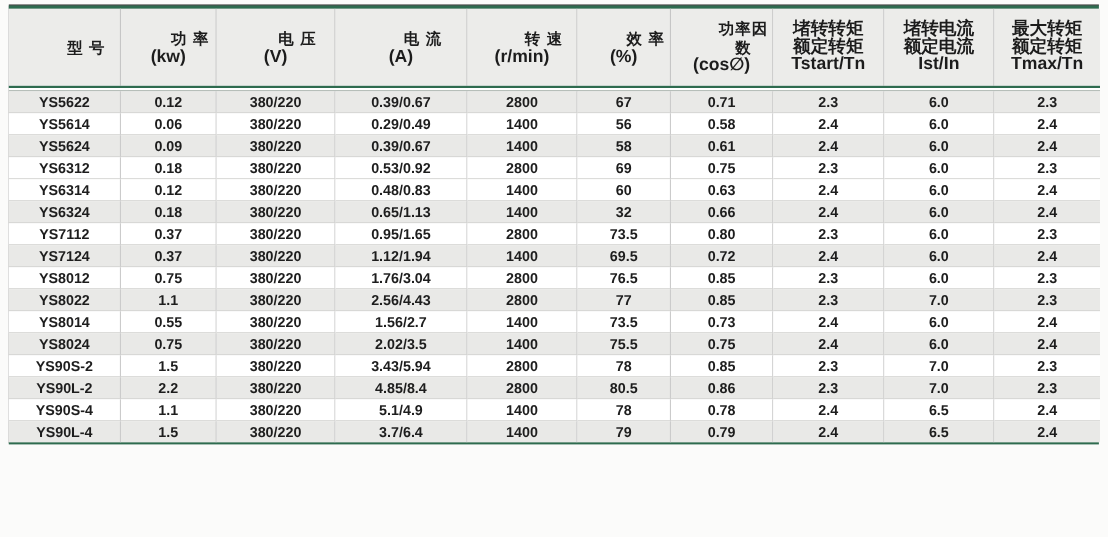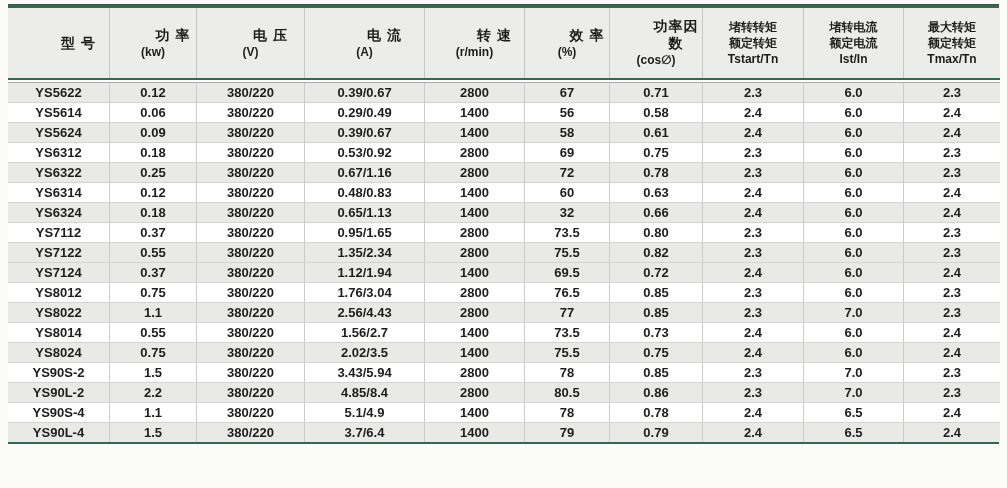--- a/index.html
+++ b/index.html
@@ -40,21 +40,21 @@
   thead th:last-child { border-right: none; }
   .h-cn {
     display: block;
     font-size: 14px;
     line-height: 17px;
     letter-spacing: 1px;
     padding-left: 40px;
   }
   .h-sub {
     display: block;
-    font-size: 12px;
+    font-size: 16px;
     line-height: 16px;
   }
   tr.header-sep td {
     height: 2px;
     padding: 0;
     background: #ffffff;
     border-top: 2px solid #2e6b4f;
     border-bottom: 1px solid #a5afa8;
   }
   tbody td {
@@ -184,32 +184,20 @@
             <td>0.18</td>
             <td>380/220</td>
             <td>0.53/0.92</td>
             <td>2800</td>
             <td>69</td>
             <td>0.75</td>
             <td>2.3</td>
             <td>6.0</td>
             <td>2.3</td>
           </tr>
-          <tr class="alt">
-            <td>YS6322</td>
-            <td>0.25</td>
-            <td>380/220</td>
-            <td>0.67/1.16</td>
-            <td>2800</td>
-            <td>72</td>
-            <td>0.78</td>
-            <td>2.3</td>
-            <td>6.0</td>
-            <td>2.3</td>
-          </tr>
           <tr>
             <td>YS6314</td>
             <td>0.12</td>
             <td>380/220</td>
             <td>0.48/0.83</td>
             <td>1400</td>
             <td>60</td>
             <td>0.63</td>
             <td>2.4</td>
             <td>6.0</td>
@@ -228,32 +216,20 @@
             <td>2.4</td>
           </tr>
           <tr>
             <td>YS7112</td>
             <td>0.37</td>
             <td>380/220</td>
             <td>0.95/1.65</td>
             <td>2800</td>
             <td>73.5</td>
             <td>0.80</td>
-            <td>2.3</td>
-            <td>6.0</td>
-            <td>2.3</td>
-          </tr>
-          <tr class="alt">
-            <td>YS7122</td>
-            <td>0.55</td>
-            <td>380/220</td>
-            <td>1.35/2.34</td>
-            <td>2800</td>
-            <td>75.5</td>
-            <td>0.82</td>
             <td>2.3</td>
             <td>6.0</td>
             <td>2.3</td>
           </tr>
           <tr class="alt">
             <td>YS7124</td>
             <td>0.37</td>
             <td>380/220</td>
             <td>1.12/1.94</td>
             <td>1400</td>

